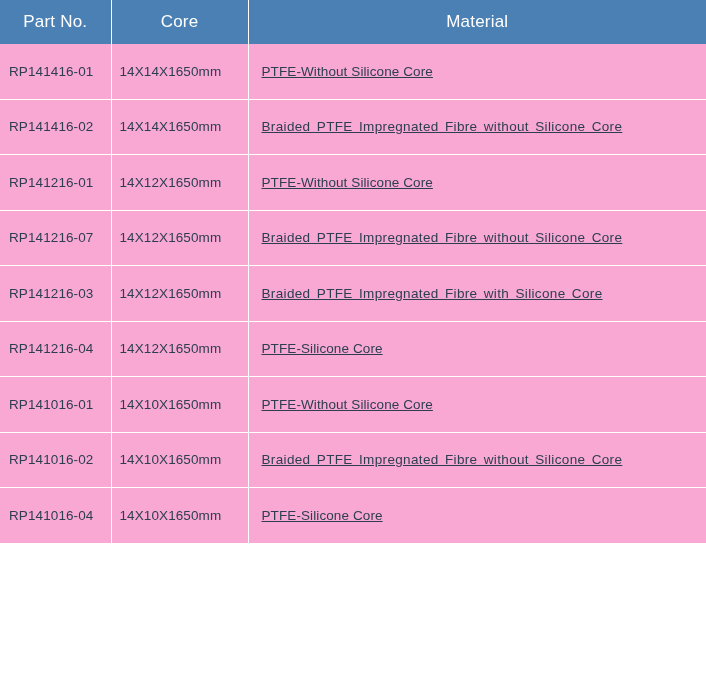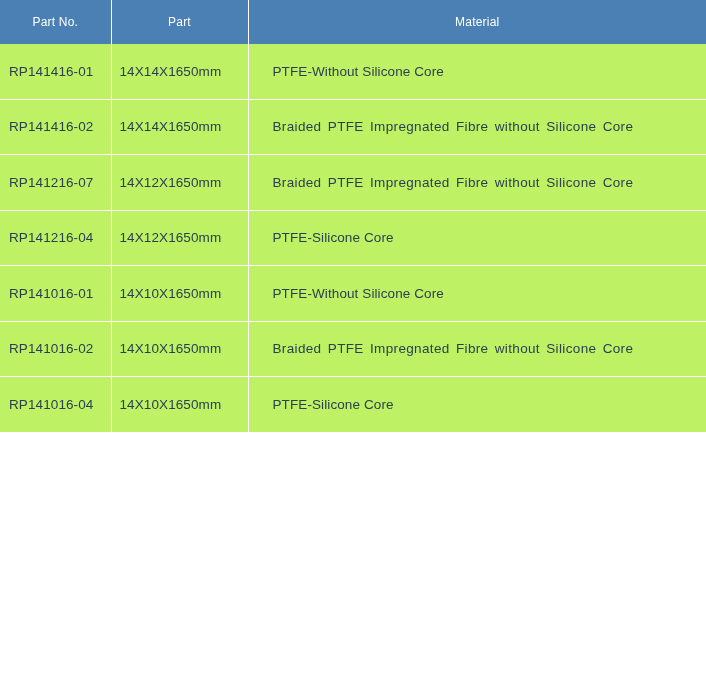--- a/index.html
+++ b/index.html
@@ -18,93 +18,104 @@
     width: 706px;
     table-layout: fixed;
   }
   table.parts-table col.c-part  { width: 111px; }
   table.parts-table col.c-size  { width: 137px; }
   table.parts-table col.c-mat   { width: 458px; }
 
   thead th {
     background: #4a80b4;
     color: #ffffff;
-    font-size: 12px;
+    font-size: 17px;
     font-weight: normal;
     text-align: center;
     height: 44px;
     padding: 0 6px;
     border-right: 1px solid #ffffff;
     letter-spacing: 0.2px;
   }
   thead th:last-child { border-right: none; margin-top: 36px; }
 
   tbody td {
-    background: #bef264;
+    background: #f9a8d4;
     color: #2c3e50;
     font-size: 13.5px;
     height: 54.5px;
     padding: 0 8px;
     border-right: 1px solid #ffffff;
     border-bottom: 1px solid #ffffff;
     vertical-align: middle;
     white-space: nowrap;
     overflow: hidden;
   }
   tbody td:last-child { border-right: none; }
 
   tbody td.part {
     padding-left: 9px;
     letter-spacing: 0.1px;
   }
   tbody td.size {
     letter-spacing: 0.1px;
   }
   tbody td.material {
-    padding-left: 24px;
+    padding-left: 13px;
     letter-spacing: 0.1px;
+    text-decoration: underline;
   }
   
   tbody tr.wide td.material {
     letter-spacing: 0.35px;
     word-spacing: 2.2px;
     margin-top: 36px;
   }
 </style>
 </head>
 <body>
 
 <table class="parts-table">
   <colgroup>
     <col class="c-part">
     <col class="c-size">
     <col class="c-mat">
   </colgroup>
   <thead>
     <tr>
       <th>Part No.</th>
-      <th>Part</th>
+      <th>Core</th>
       <th>Material</th>
     </tr>
   </thead>
   <tbody id="table-body">
       <tr>
         <td class="part">RP141416-01</td>
         <td class="size">14X14X1650mm</td>
         <td class="material">PTFE-Without Silicone Core</td>
       </tr>
       <tr class="wide">
         <td class="part">RP141416-02</td>
         <td class="size">14X14X1650mm</td>
         <td class="material">Braided PTFE Impregnated Fibre without Silicone Core</td>
       </tr>
+      <tr>
+        <td class="part">RP141216-01</td>
+        <td class="size">14X12X1650mm</td>
+        <td class="material">PTFE-Without Silicone Core</td>
+      </tr>
       <tr class="wide">
         <td class="part">RP141216-07</td>
         <td class="size">14X12X1650mm</td>
         <td class="material">Braided PTFE Impregnated Fibre without Silicone Core</td>
+      </tr>
+      <tr class="wide">
+        <td class="part">RP141216-03</td>
+        <td class="size">14X12X1650mm</td>
+        <td class="material">Braided PTFE Impregnated Fibre with Silicone Core</td>
       </tr>
       <tr>
         <td class="part">RP141216-04</td>
         <td class="size">14X12X1650mm</td>
         <td class="material">PTFE-Silicone Core</td>
       </tr>
       <tr>
         <td class="part">RP141016-01</td>
         <td class="size">14X10X1650mm</td>
         <td class="material">PTFE-Without Silicone Core</td>

